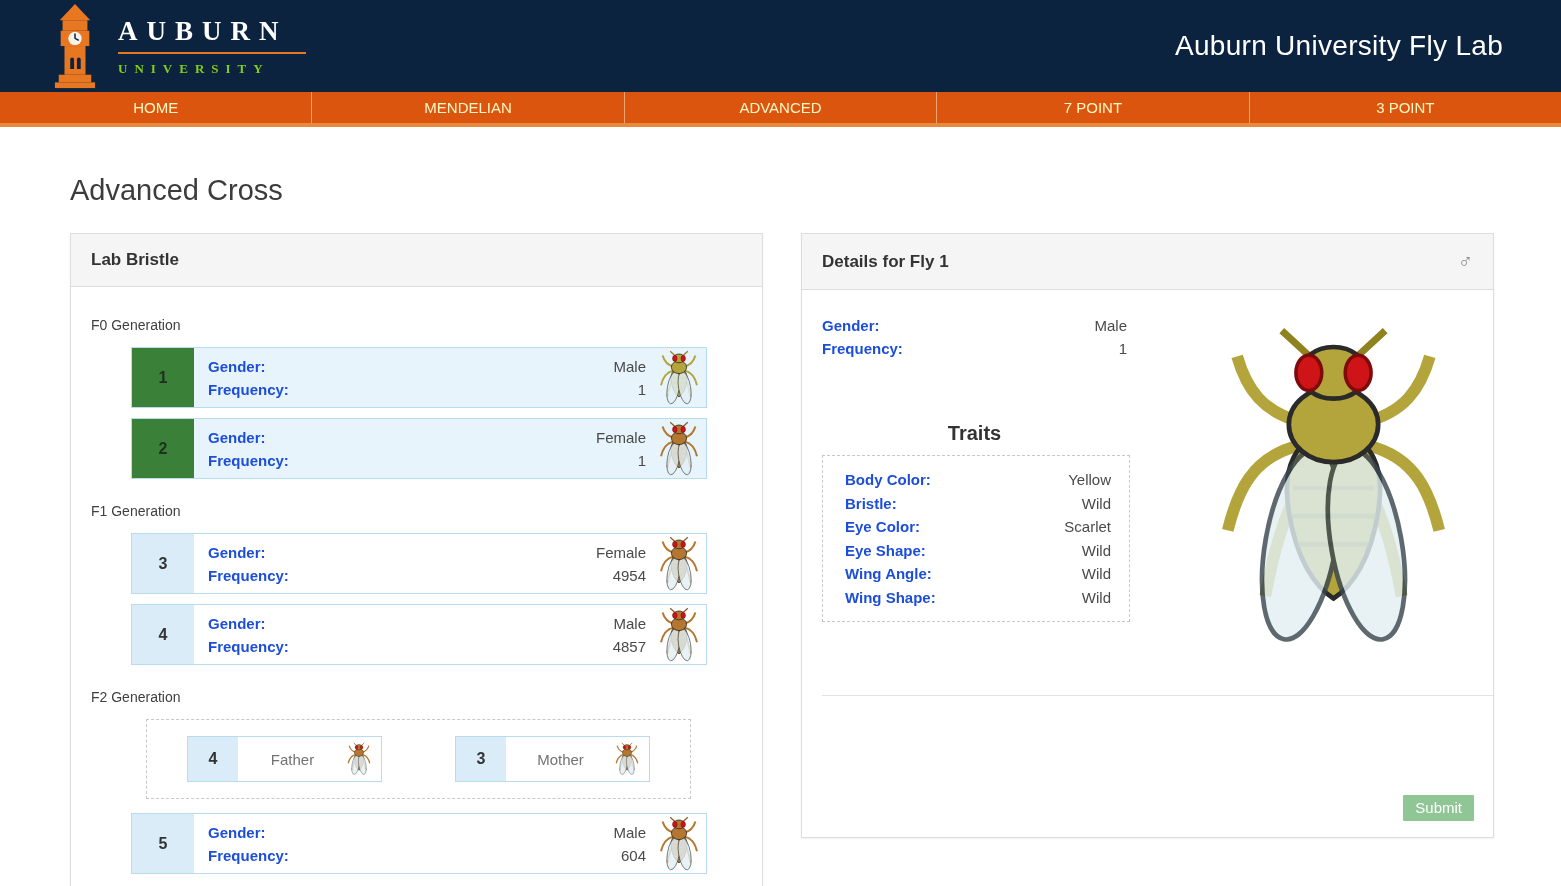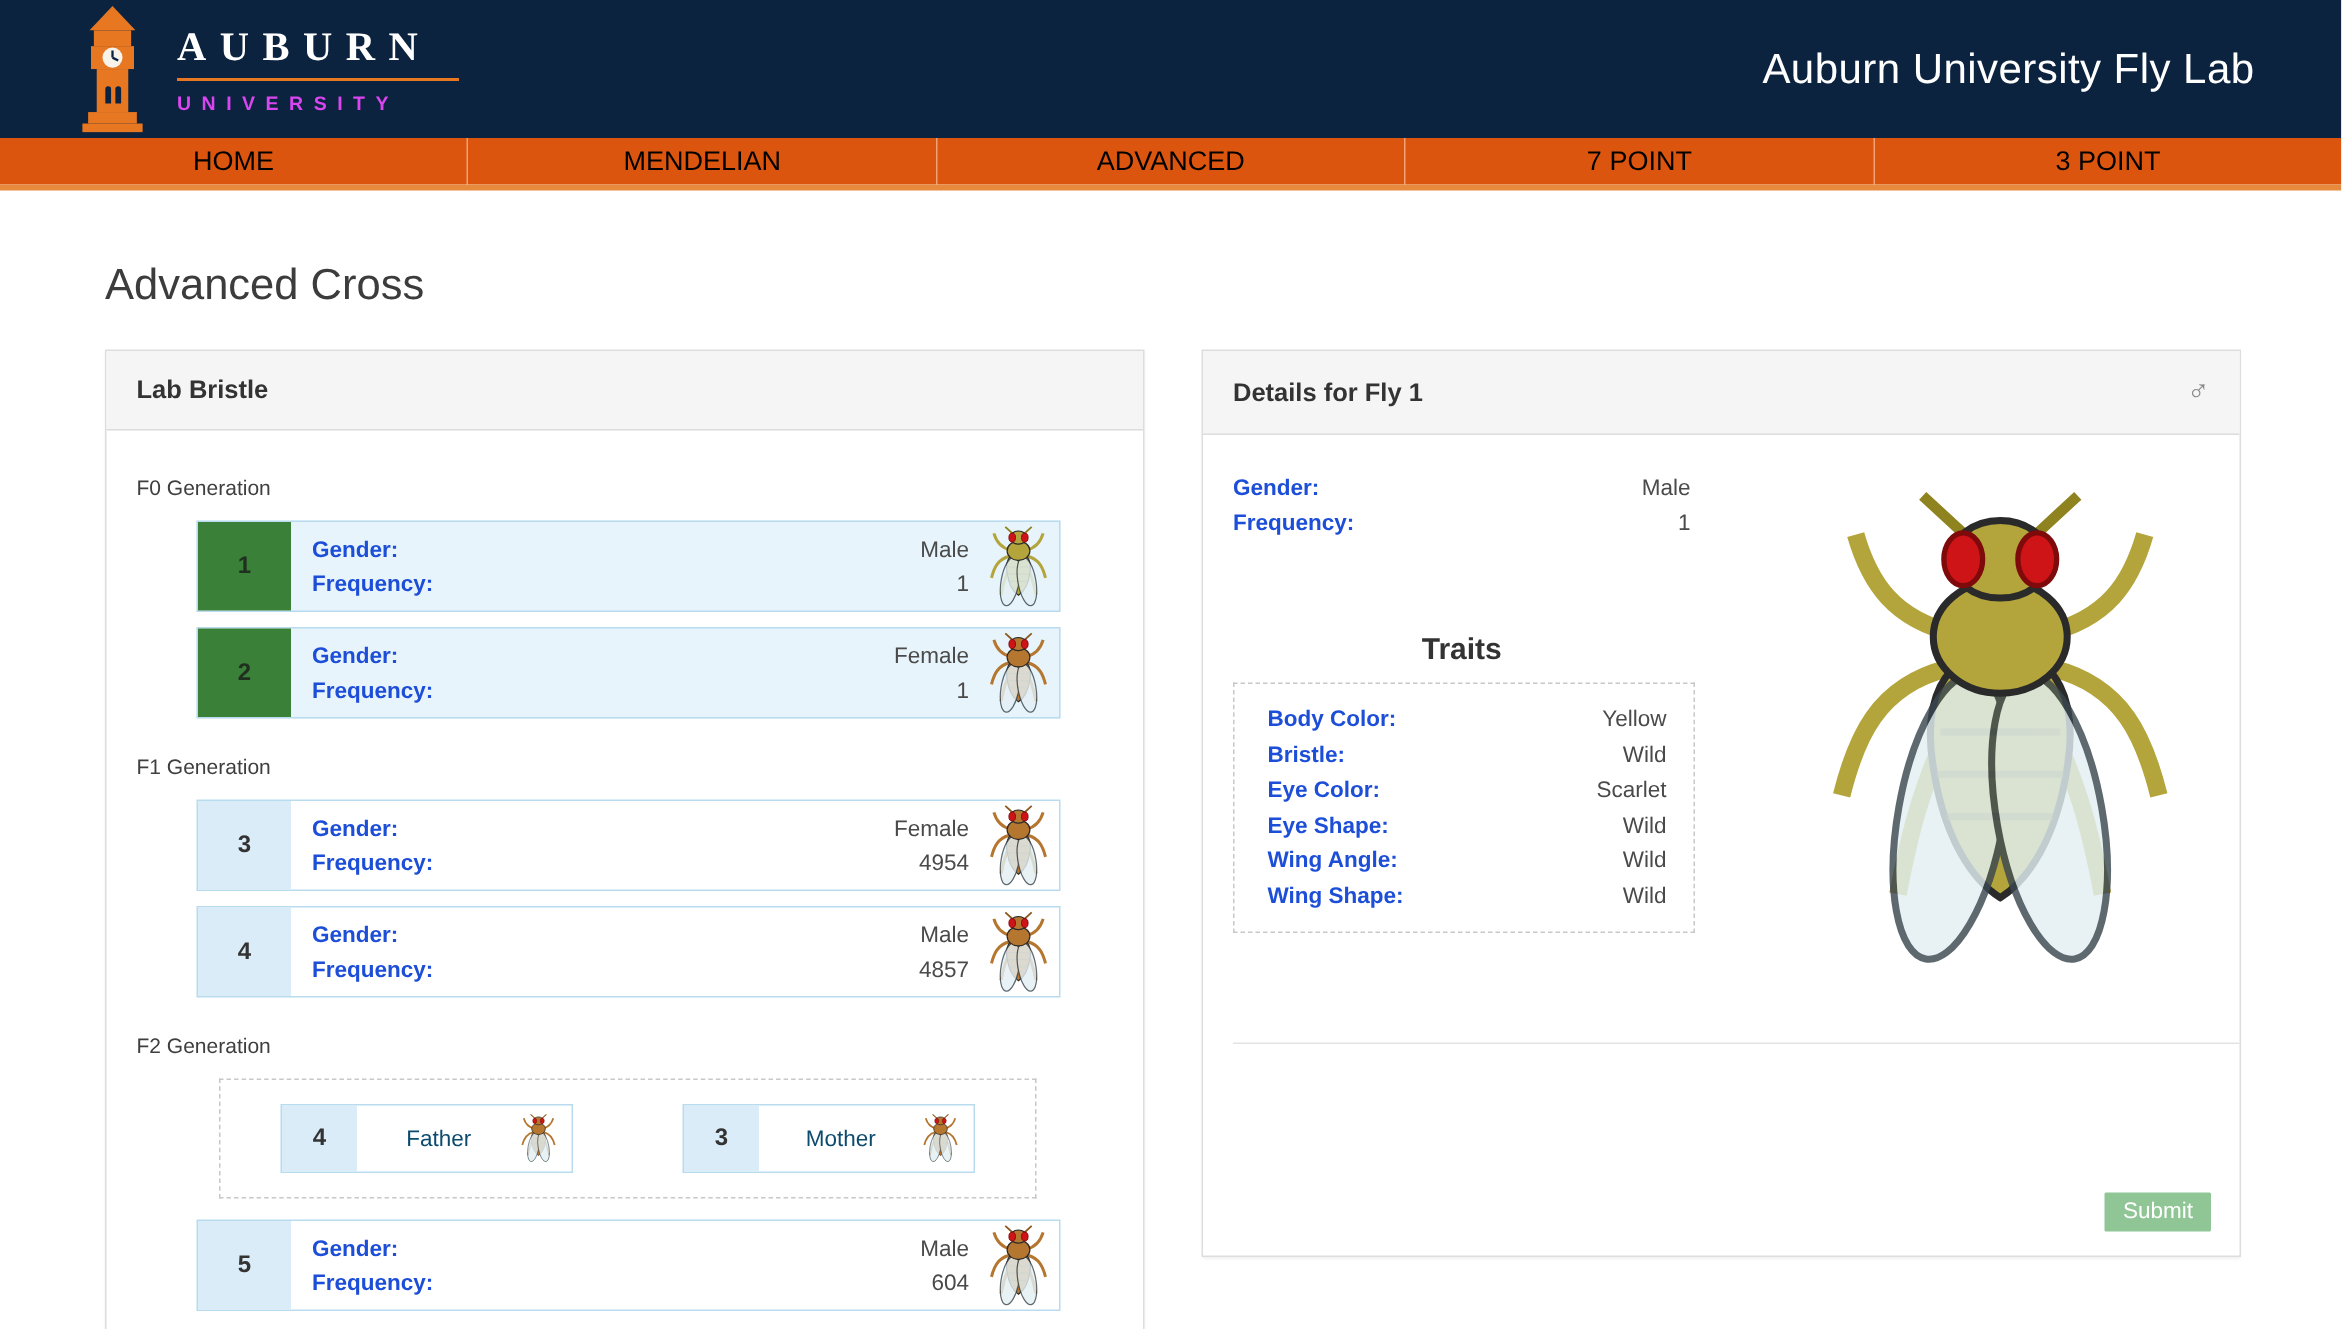--- a/index.html
+++ b/index.html
@@ -12,26 +12,26 @@
   body{font-family:"Liberation Sans", sans-serif; background:#fff; color:#333; overflow:hidden;}
   .app{width:1561px; height:886px; overflow:hidden; position:relative; background:#fff;}
 
   
   .top-header{height:92px; background:var(--navy); display:flex; align-items:center; justify-content:space-between; padding:0 58px 0 46px;}
   .logo{display:flex; align-items:center; gap:14px; cursor:pointer;}
   .logo-tower{width:58px; height:86px; margin-top:2px;}
   .logo-text{display:flex; flex-direction:column;}
   .logo-line1{font-family:"Liberation Serif", serif; color:#fff; font-size:27px; letter-spacing:9px; font-weight:600;}
   .logo-rule{border:none; border-top:2px solid var(--logo-orange); margin:5px 0 7px; width:188px;}
-  .logo-line2{font-family:Liberation Sans, sans-serif; color:#d946ef; font-size:13px; letter-spacing:7px; font-weight:700;}
+  .logo-line2{font-family:Liberation Serif, serif; color:#84cc16; font-size:13px; letter-spacing:7px; font-weight:700;}
   .site-title{color:#fff; font-size:28px; font-weight:300; letter-spacing:.3px;}
 
   
   .nav-bar{height:31px; background:var(--nav-orange); display:flex;}
-  .nav-item{flex:1; color:#000000; font-size:18px; display:flex; align-items:center; justify-content:center; cursor:pointer; border-right:1px solid rgba(255,225,200,.55);}
+  .nav-item{flex:1; color:#fef9c3; font-size:15px; display:flex; align-items:center; justify-content:center; cursor:pointer; border-right:1px solid rgba(255,225,200,.55);}
   .nav-item:last-child{border-right:none;}
   .nav-strip{height:4px; background:var(--nav-strip);}
 
   
   .page-title{margin:47px 1px 26px 70px; font-size:29px; font-weight:400; color:#3C3C3C;}
   .content{display:flex; gap:38px; margin-left:70px;}
   .panel{width:693px; background:#fff; border:1px solid #DDDDDD; box-shadow:0 1px 2px rgba(0,0,0,.06);}
   .panel-header{background:#F5F5F5; border-bottom:1px solid #DDDDDD; padding:16px 20px; font-size:17px; font-weight:700; color:#333; display:flex; justify-content:space-between; align-items:center;}
   .left-panel{height:920px;}
   .right-panel{height:605px; display:flex; flex-direction:column;}
@@ -46,21 +46,21 @@
   .row-badge.blue{background:var(--badge-blue); color:#333;}
   .row-body{flex:1; display:flex; flex-direction:column; justify-content:center; padding:6px 10px 6px 14px;}
   .kv{display:flex; justify-content:space-between; line-height:23px; font-size:15px;}
   .kv .k{font-weight:700; color:#1d4ed8;}
   .kv .v{color:#4A4A4A;}
   .fly-thumb{width:50px; display:flex; align-items:center; justify-content:center; padding:2px 4px 2px 0;}
   .fly-thumb svg{width:44px; height:56px;}
   .parents-box{width:545px; margin:0 0 14px 55px; border:1px dashed #C8C8C8; padding:16px 40px; display:flex; justify-content:space-between;}
   .parent-card{width:195px; height:46px; border:1px solid var(--row-border); background:#fff; display:flex; cursor:pointer;}
   .parent-badge{width:50px; background:var(--badge-blue); display:flex; align-items:center; justify-content:center; font-size:16px; font-weight:700; color:#333;}
-  .parent-label{flex:1; display:flex; align-items:center; justify-content:center; font-size:15px; color:#0c4a6e;}
+  .parent-label{flex:1; display:flex; align-items:center; justify-content:center; font-size:15px; color:#737373;}
   .parent-fly{width:34px; display:flex; align-items:center; padding-right:6px;}
   .parent-fly svg{width:24px; height:38px;}
 
   
   .gender-icon{font-size:20px; font-weight:400; color:#888;}
   .details-body{position:relative; height:405px; padding:24px 20px 0;}
   .kv-col{width:305px;}
   .traits-title{width:305px; text-align:center; font-size:20px; font-weight:700; color:#333; margin:62px 0 10px;}
   .traits-box{width:308px; border:1px dashed #C8C8C8; padding:12px 18px 12px 22px;}
   .traits-box .kv{line-height:23.5px;}

